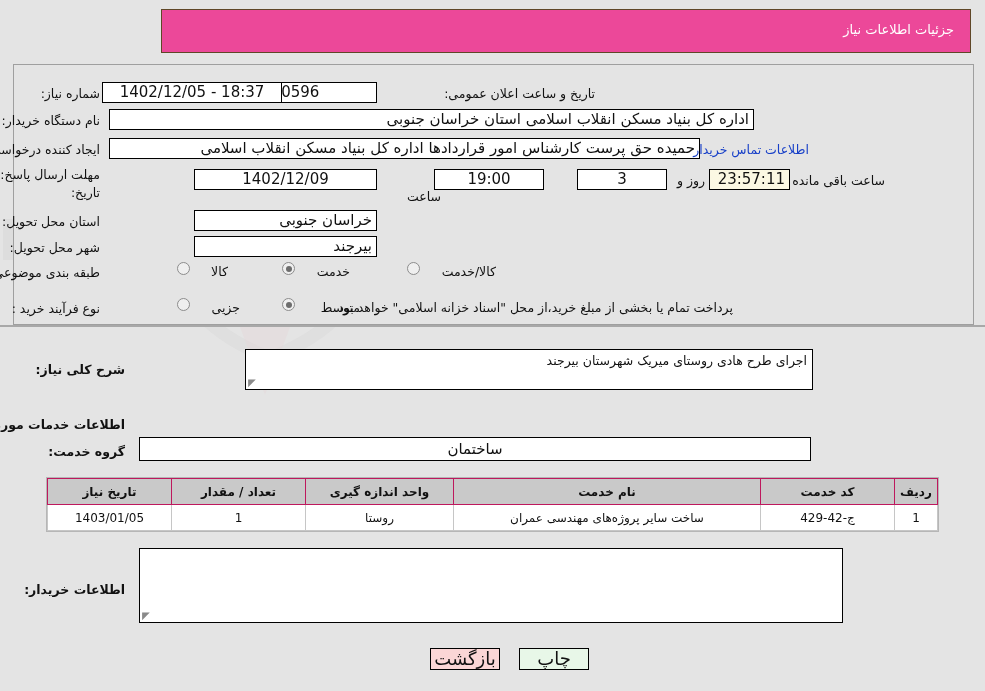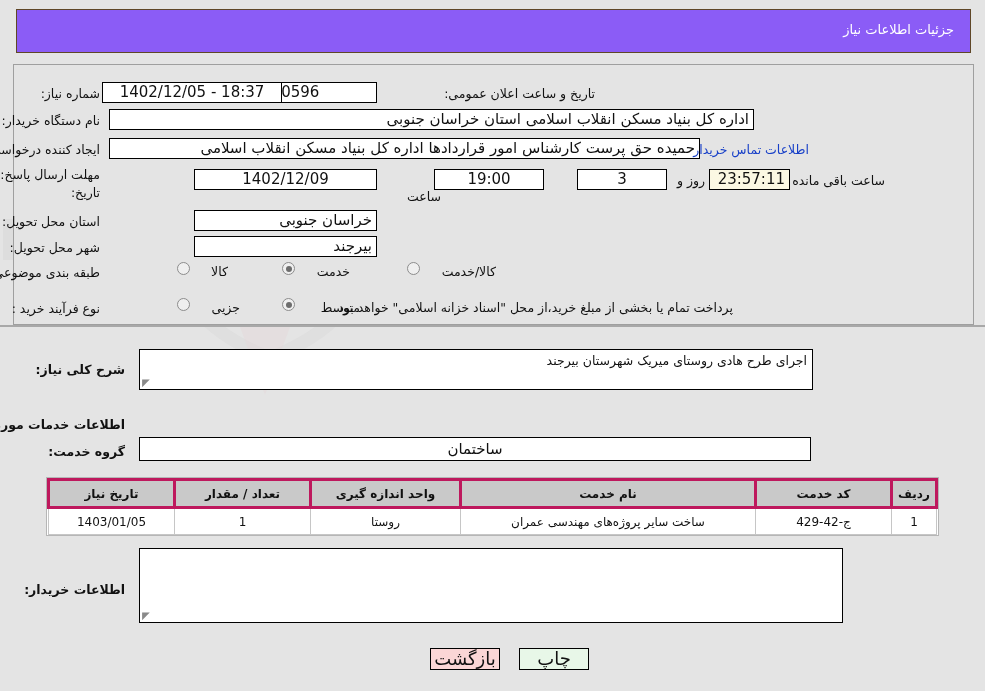--- a/index.html
+++ b/index.html
@@ -24,22 +24,22 @@
     width: 985px; height: 260px;
     pointer-events: none;
     z-index: 0;
     opacity: .30;
   }
 
   
   .titlebar {
     position: absolute;
     right: 14px; top: 9px;
-    width: 955px; height: 44px;
-    background: #8b5cf6;
+    width: 810px; height: 44px;
+    background: #ec4899;
     border: 1px solid #5f4727;
     box-sizing: border-box;
     z-index: 2;
   }
   .titlebar .t {
     position: absolute;
     right: 16px; top: 12px;
     color: #ffffff;
     font-size: 13px;
   }
@@ -175,21 +175,21 @@
   table.grid {
     border-collapse: collapse;
     width: 100%;
     font-size: 12px;
     direction: rtl;
   }
   table.grid th {
     background: #c9c9c9;
     color: #111;
     font-weight: bold;
-    border: 3px solid #be185d;
+    border: 1px solid #be185d;
     height: 25px;
     padding: 0 4px;
     text-align: center;
     white-space: nowrap;
   }
   table.grid td {
     background: #ffffff;
     color: #111;
     border: 1px solid #c6c6c6;
     height: 25px;
@@ -289,21 +289,21 @@
   <div class="rlabel" style="right:745px; top:300px;">جزیی</div>
 
   <div class="radio on" style="right:690px; top:298px;"></div>
   <div class="rlabel" style="right:625px; top:300px;">متوسط</div>
 
   <div class="plain" style="right:252px; top:300px;">پرداخت تمام یا بخشی از مبلغ خرید،از محل "اسناد خزانه اسلامی" خواهد بود.</div>
 
   <div class="panel-sep"></div>
 
   <div class="lbl b" style="right:860px; top:362px;">شرح کلی نیاز:</div>
-  <div class="ta" style="right:172px; top:349px; width:674px; height:41px;">
+  <div class="ta" style="right:172px; top:349px; width:568px; height:41px;">
     <span>اجرای طرح هادی روستای میریک شهرستان بیرجند</span>
     <span class="grip">◥</span>
   </div>
 
   <div class="sect" style="right:860px; top:417px;">اطلاعات خدمات مورد نیاز</div>
 
   <div class="lbl b" style="right:860px; top:444px;">گروه خدمت:</div>
   <div class="fld rgt" style="right:174px; top:437px; width:672px; height:24px; line-height:22px;text-align:center;">ساختمان</div>
 
   <div class="tblwrap">

